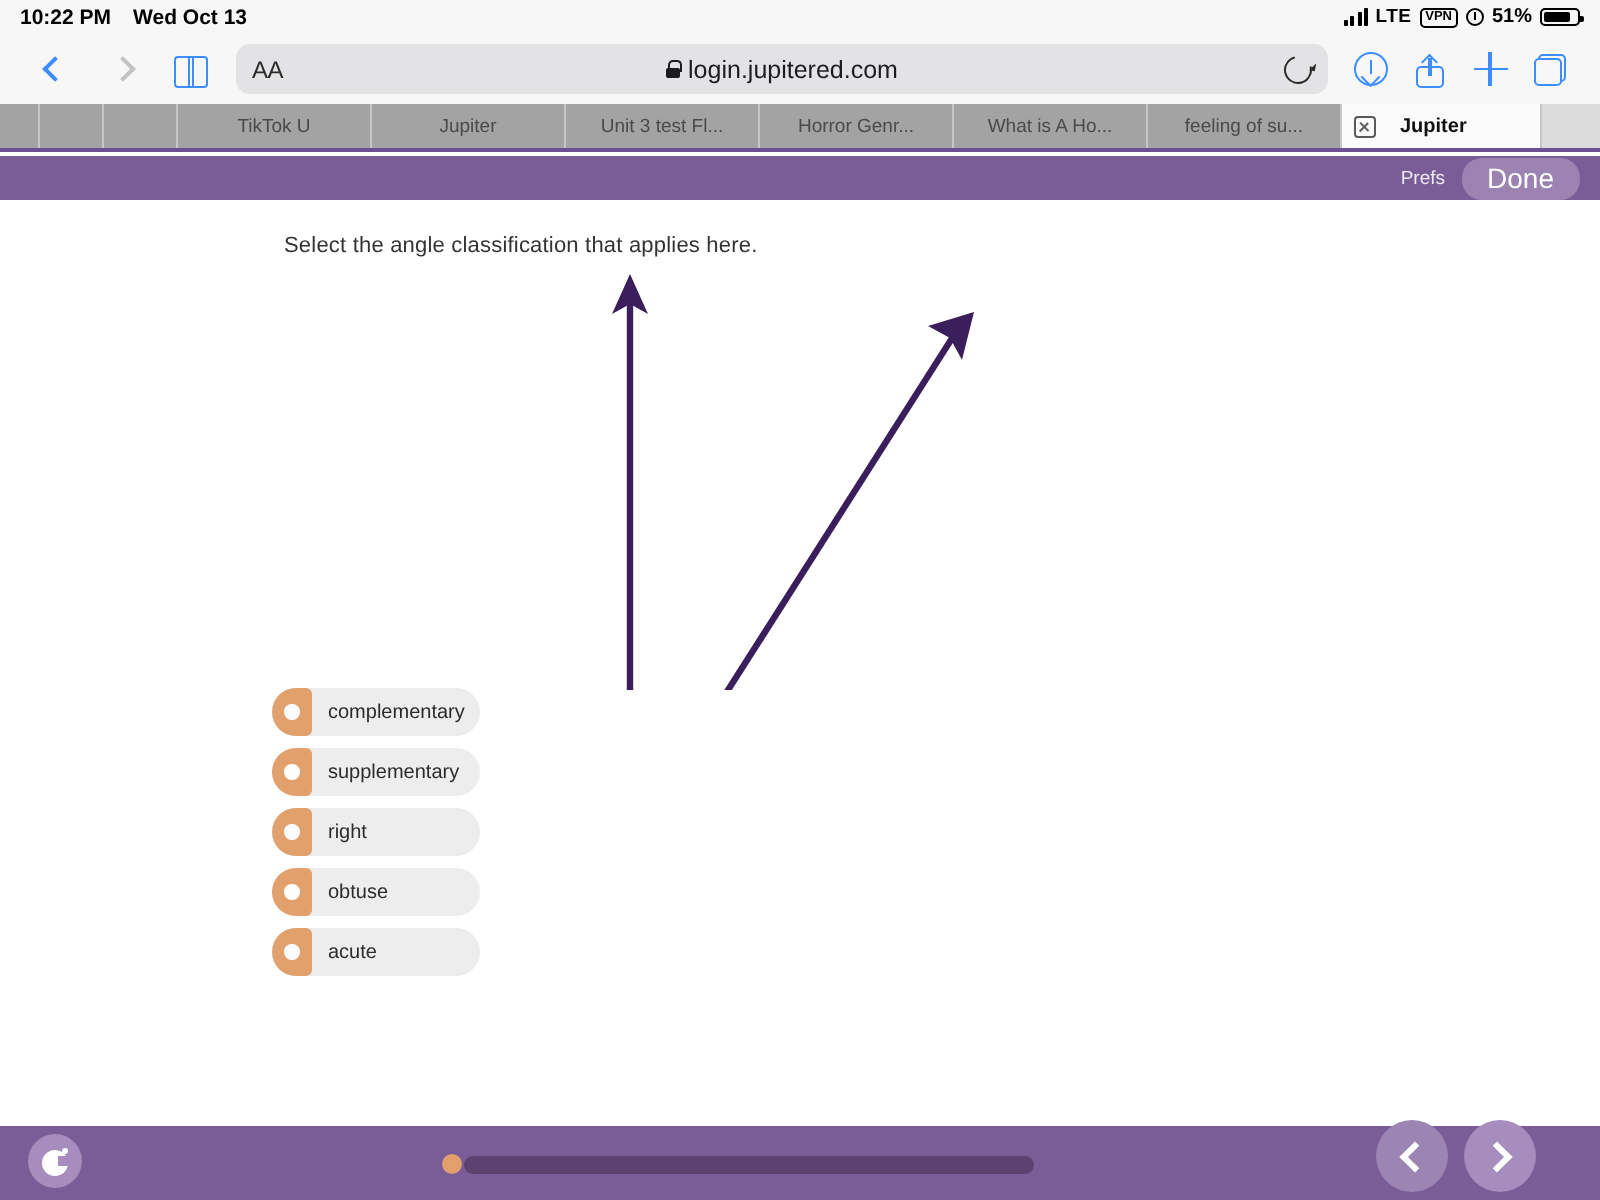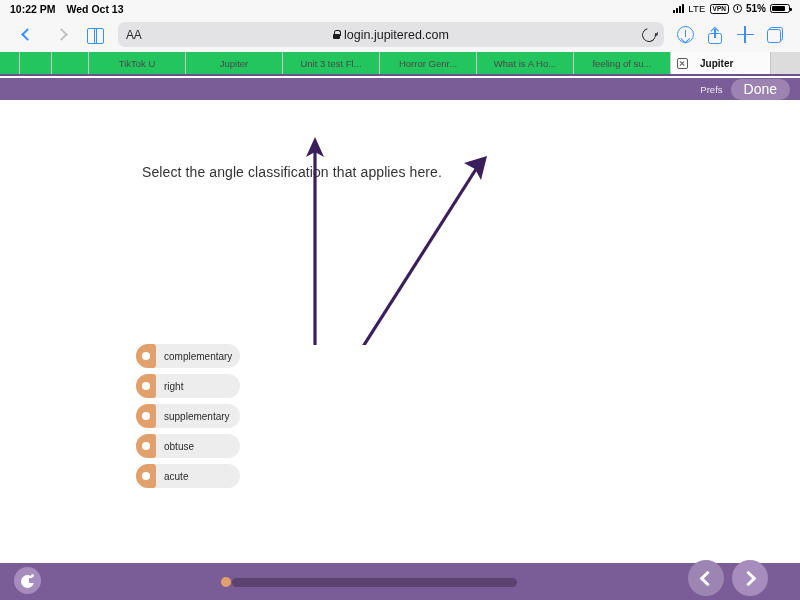--- a/index.html
+++ b/index.html
@@ -21,21 +21,21 @@
   .sb-left { display: flex; gap: 11px; }
   .sb-time { font-size: 10.5px; font-weight: bold; color: #000; }
   .sb-date { font-size: 10.5px; font-weight: bold; color: #000; }
   .sb-right { display: flex; align-items: center; gap: 4px; }
   .sb-signal { display: flex; align-items: flex-end; gap: 1.2px; height: 9px; }
   .sb-signal i { width: 2px; background: #000; display: block; border-radius: 0.5px; }
   .sb-signal i:nth-child(1){height:3px}
   .sb-signal i:nth-child(2){height:5px}
   .sb-signal i:nth-child(3){height:7px}
   .sb-signal i:nth-child(4){height:9px}
-  .sb-lte { font-size: 9.5px; font-weight: normal; color: #000; letter-spacing: .2px; }
+  .sb-lte { font-size: 9.5px; font-weight: bold; color: #000; letter-spacing: .2px; }
   .sb-vpn {
     font-size: 6.5px; font-weight: bold; color: #000;
     border: 1.2px solid #000; border-radius: 2.5px;
     padding: 0px 2px; line-height: 8px;
   }
   .sb-lock-circ {
     width: 9px; height: 9px; border: 1.2px solid #000; border-radius: 50%;
     position: relative;
   }
   .sb-lock-circ::after {
@@ -144,21 +144,21 @@
   }
 
   
   .tabstrip {
     position: absolute; left:0; top:52px; width:800px; height:24px;
     background: #dcdcdc; display:flex; align-items:stretch;
     border-bottom: 2px solid #6f4f91;
   }
   .tab {
     display:flex; align-items:center; justify-content:center;
-    font-size: 9.5px; color:#4a4a4a; background:#22c55e;
+    font-size: 9.5px; color:#4a4a4a; background:#a3a3a3;
     border-right: 1px solid #c6c6c6;
     overflow:hidden; white-space:nowrap;
   }
   .tab.blank { width: 20px; }
   .tab.blank.w2 { width: 32px; }
   .tab.blank.w3 { width: 37px; }
   .tab.normal { width: 97px; }
   .tab.active {
     background: #fbfbfb; color:#111; font-weight:bold; font-size:10px;
     width: 100px; gap: 0;
@@ -186,21 +186,21 @@
   .prefs-btn { font-size:9.5px; color:#efe9f3; }
   .done-btn {
     font-size:14px; color:#ffffff; background:#9c83b2;
     border-radius: 10px; padding: 2px 13px 3px;
   }
 
   
   .content { position:absolute; left:0; top:100px; width:800px; height:455px; background:#fff; }
   .question {
     position:absolute; left:142px; top:17px;
-    font-size:14px; color:#333; letter-spacing: 0.1px; margin-top: 47px;
+    font-size:11px; color:#333; letter-spacing: 0.1px;
   }
   .figure { position:absolute; left:280px; top:35px; }
 
   
   .options { position:absolute; left:136px; top:244px; width:104px; }
   .option {
     position:relative; height:24px; margin-bottom:6px;
     background:#ededed; border-radius:12px;
     display:flex; align-items:center;
   }
@@ -376,27 +376,27 @@
       <div class="option">
         <span class="opt-tab">
             <span class="opt-dot"></span>
           </span>
         <span class="opt-label">complementary</span>
       </div>
       <div class="option">
         <span class="opt-tab">
             <span class="opt-dot"></span>
           </span>
-        <span class="opt-label">right</span>
+        <span class="opt-label">supplementary</span>
       </div>
       <div class="option">
         <span class="opt-tab">
             <span class="opt-dot"></span>
           </span>
-        <span class="opt-label">supplementary</span>
+        <span class="opt-label">right</span>
       </div>
       <div class="option">
         <span class="opt-tab">
             <span class="opt-dot"></span>
           </span>
         <span class="opt-label">obtuse</span>
       </div>
       <div class="option">
         <span class="opt-tab">
             <span class="opt-dot"></span>

